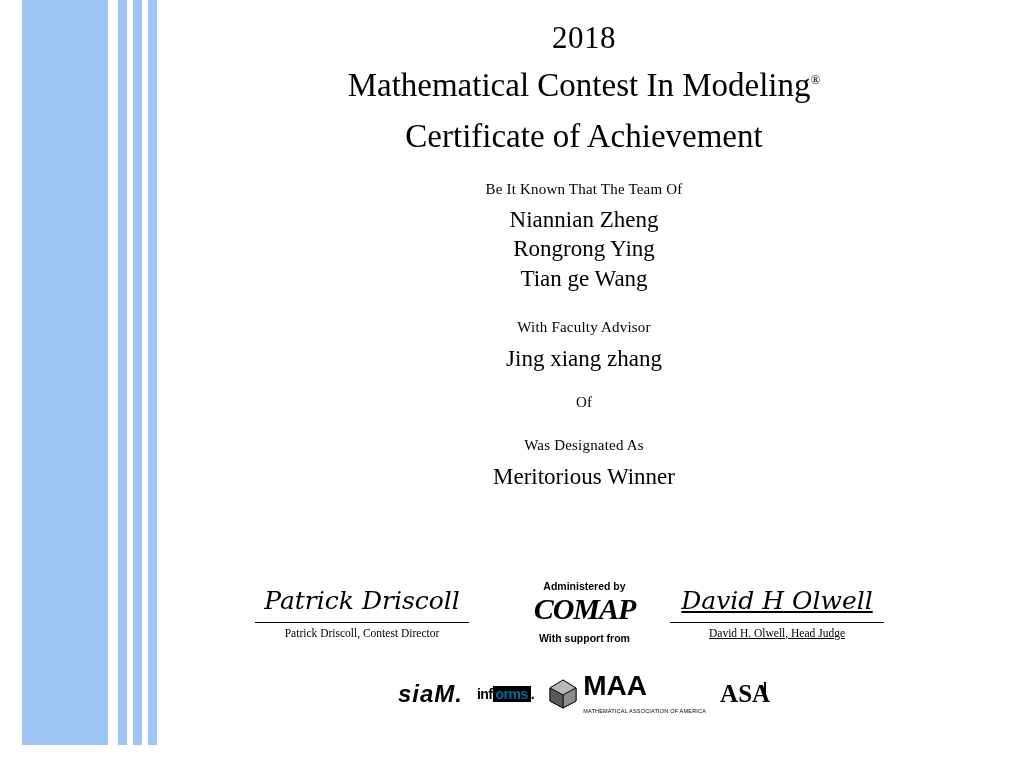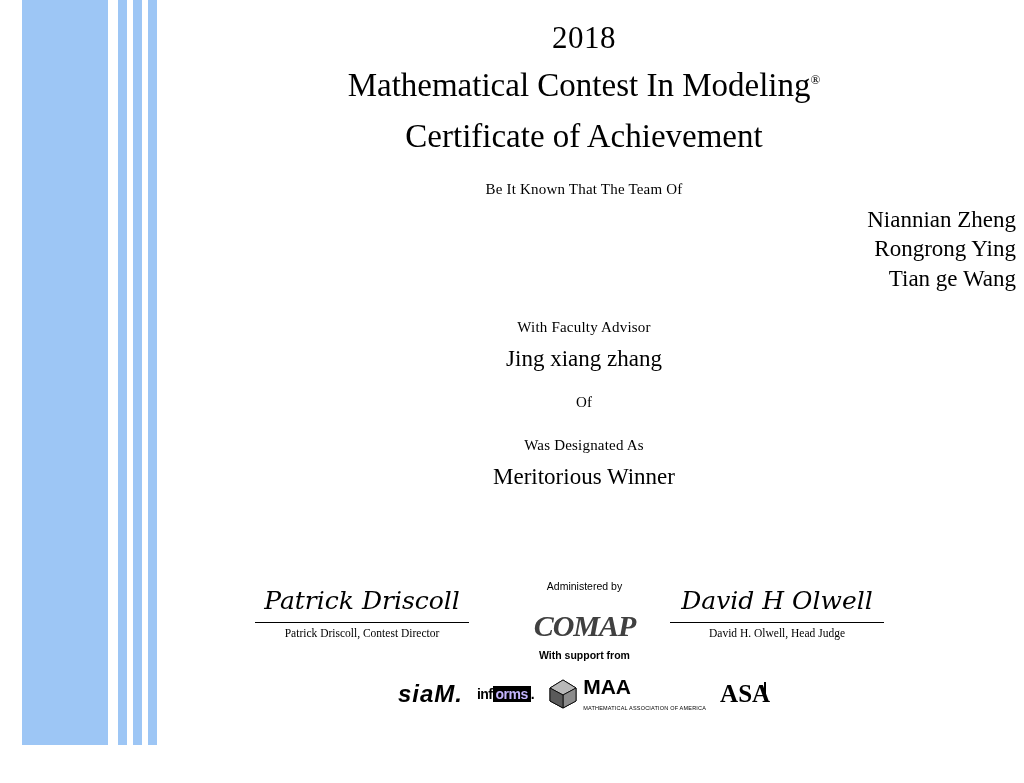--- a/index.html
+++ b/index.html
@@ -68,21 +68,20 @@
   .small-label {
     font-size: 15px;
     margin-top: 26px;
     letter-spacing: 0.2px;
   }
   .label-tight {
     margin-top: 22px;
   }
   .names {
     margin-top: 7px;
-    text-align: right;
   }
   .name-line {
     font-size: 23px;
     line-height: 1.28;
   }
   .big-value {
     font-size: 23px;
     margin-top: 10px;
   }
 
@@ -93,21 +92,21 @@
     top: 580px;
     width: 864px;
     height: 80px;
   }
   .sign-block {
     position: absolute;
     text-align: center;
   }
   .sign-left  { left: 95px;  width: 230px; }
   .sign-mid   { left: 330px; width: 205px; }
-  .sign-right { left: 510px; width: 230px; }
+  .sign-right { left: 510px; width: 230px; text-decoration: underline; }
 
   .sig-script {
     font-family: "DejaVu Serif", serif;
     font-style: italic;
     font-size: 25px;
     height: 42px;
     line-height: 42px;
     white-space: nowrap;
     overflow: hidden;
   }
@@ -116,29 +115,29 @@
     margin: 0 8px 4px 8px;
   }
   .sig-caption {
     font-size: 11.5px;
     font-family: "Liberation Serif", serif;
   }
 
   .admin-by {
     font-family: "Liberation Sans", sans-serif;
     font-size: 10.5px;
-    font-weight: normal;
-    margin-bottom: 19px;
+    font-weight: bold;
+    margin-bottom: 2px;
   }
   .comap {
     font-family: "Liberation Serif", serif;
     font-style: italic;
     font-weight: bold;
     font-size: 30px;
-    color: #404040;
+    color: #000000;
     letter-spacing: -1px;
     line-height: 1.0;
     height: 34px;
   }
   .support-from {
     font-family: "Liberation Sans", sans-serif;
     font-size: 10.5px;
     font-weight: bold;
     margin-top: 4px;
   }
@@ -168,40 +167,40 @@
     letter-spacing: 1px;
   }
   .logo-informs {
     font-family: "Liberation Sans", sans-serif;
     font-weight: bold;
     font-size: 14px;
     letter-spacing: -0.5px;
   }
   .logo-informs .inv {
     background: #000;
-    color: #c4b5fd;
+    color: #0369a1;
     padding: 0 3px;
   }
   .logo-maa {
     display: flex;
     align-items: center;
     gap: 5px;
   }
   .maa-poly {
     width: 30px;
     height: 30px;
   }
   .maa-text {
     text-align: left;
     line-height: 1.0;
   }
   .maa-big {
     font-family: "Liberation Sans", sans-serif;
     font-weight: bold;
-    font-size: 21px;
+    font-size: 28px;
   }
   .maa-small {
     font-family: "Liberation Sans", sans-serif;
     font-size: 5.5px;
     letter-spacing: 0.2px;
   }
   .logo-asa {
     font-family: "Liberation Serif", serif;
     font-weight: bold;
     font-size: 25px;

